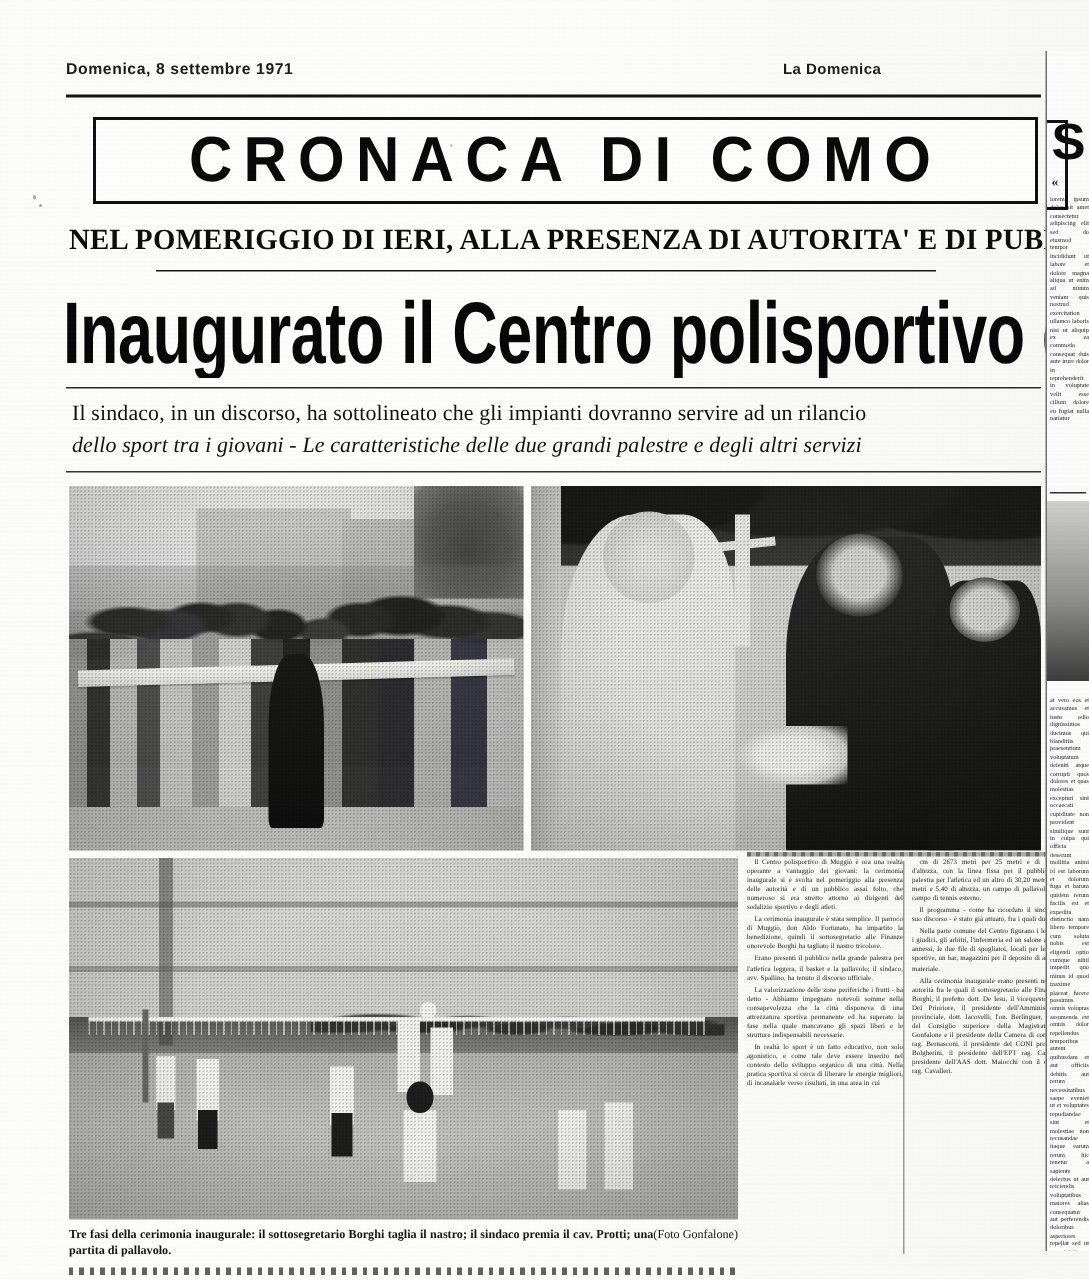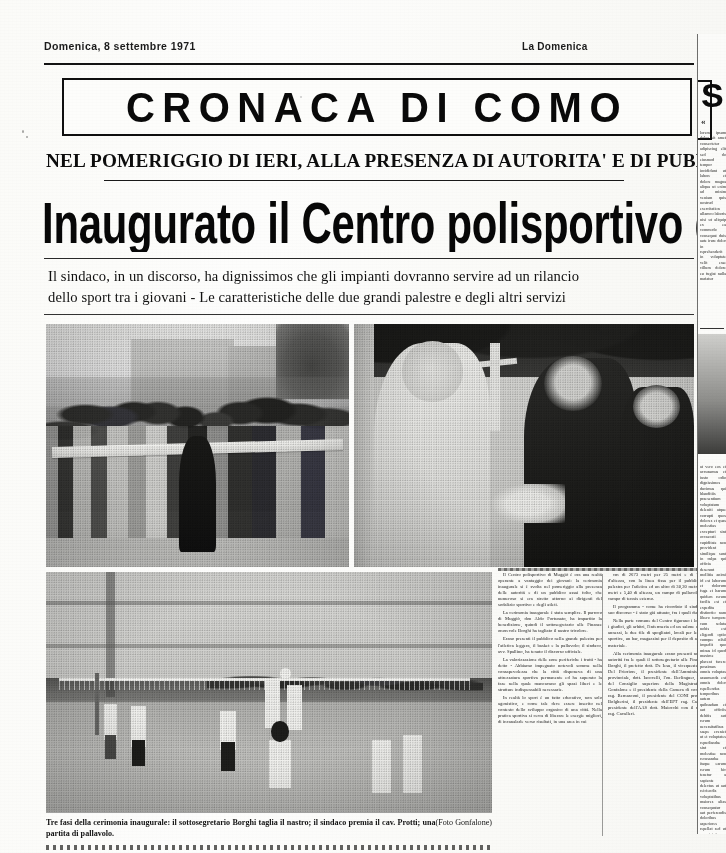--- a/index.html
+++ b/index.html
@@ -108,21 +108,21 @@
   
   .deck{
     position:absolute;left:48px;top:266px;width:644px;
     font-family:"Liberation Serif",serif;
     font-size:14.6px;
     line-height:21px;
     text-align:justify;
     color:#111;
     letter-spacing:.1px;
   }
-  .deck .l2{display:block;}
+  .deck .l2{display:block;font-style:italic;}
   .deck-rule{
     position:absolute;left:44px;top:314px;width:650px;height:0;
     border-top:1.1px solid #333;
   }
 
   
   .photoband{
     position:absolute;left:46px;top:324px;width:648px;height:243px;
   }
   .photo{
@@ -368,21 +368,21 @@
 
     <div class="kicker">NEL POMERIGGIO DI IERI, ALLA PRESENZA DI AUTORITA' E DI PUBBLICO</div>
     <div class="kicker-rule"></div>
 
     <div class="headline">
       <div class="headline-text">Inaugurato il Centro polisportivo di Muggiò</div>
     </div>
     <div class="headline-rule"></div>
 
     <div class="deck">
-      <span>Il sindaco, in un discorso, ha dignissimos che gli impianti dovranno servire ad un rilancio</span>
+      <span>Il sindaco, in un discorso, ha sottolineato che gli impianti dovranno servire ad un rilancio</span>
       <span class="l2">dello sport tra i giovani - Le caratteristiche delle due grandi palestre e degli altri servizi</span>
     </div>
     <div class="deck-rule"></div>
 
     <div class="photoband">
 
       <div class="photo p1">
         <div class="sky"></div>
         <div class="bldg"></div>
         <div class="bldg2"></div>

